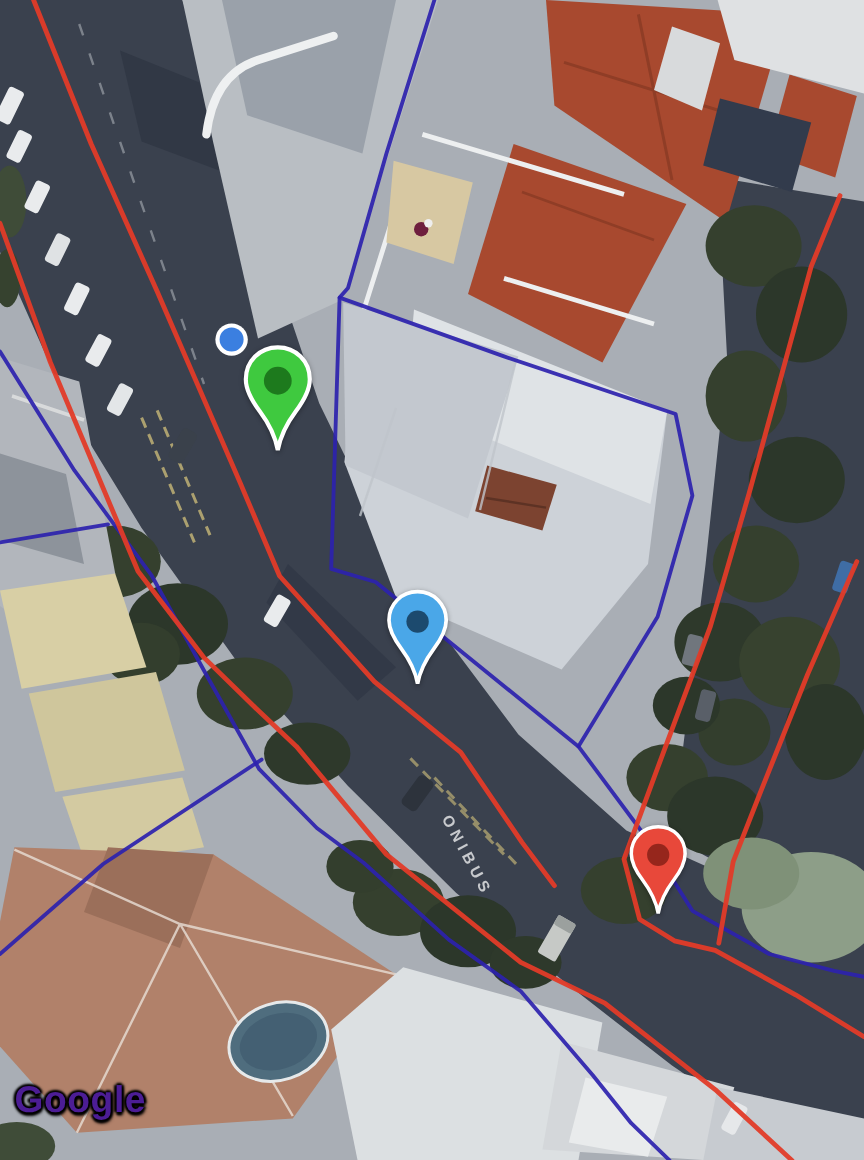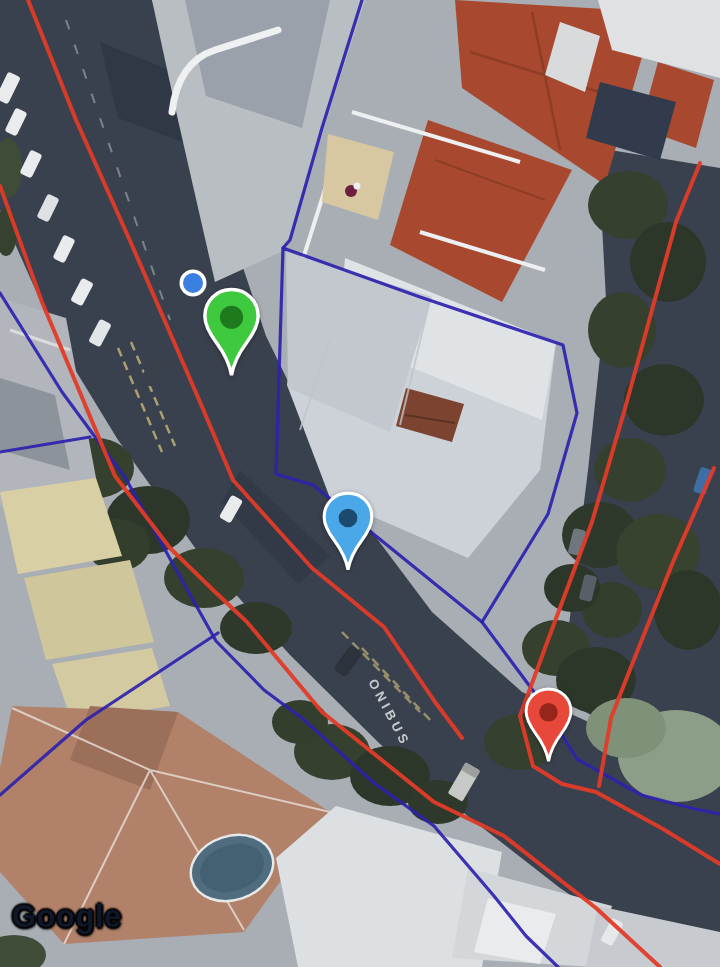--- a/index.html
+++ b/index.html
@@ -12,21 +12,21 @@
   .navy-line{fill:none;stroke-width:3.2;stroke-linecap:round;stroke-linejoin:round;opacity:.92;}
   .navy-fill{fill:none;}
   .pin{position:absolute;z-index:6;transform:translate(-50%,-100%);}
   .pin svg{position:static;display:block;filter:drop-shadow(0 1px 2px rgba(0,0,0,.35));}
   [data-name="marker-green"] svg{width:63px;height:95px;}
   [data-name="marker-blue"]  svg{width:56px;height:85px;}
   [data-name="marker-red"]   svg{width:53px;height:80px;}
   .loc-dot{position:absolute;z-index:5;transform:translate(-50%,-50%);}
   .loc-dot svg{position:static;display:block;width:30px;height:30px;}
   #google-logo{position:absolute;z-index:9;left:12px;top:899px;
-     font-size:31px;font-weight:bold;letter-spacing:.5px;color:#0f172a;
+     font-size:31px;font-weight:bold;letter-spacing:.5px;color:#4c1d95;
      text-shadow:0 0 3px #000,-2px 0 2px #000,2px 0 2px #000,0 -2px 2px #000,0 2px 2px #000,1px 2px 3px rgba(0,0,0,.9);}
   .road-text{font-family:"Liberation Sans",sans-serif;font-weight:bold;}
 </style>
 </head>
 <body>
 
 <div id="map" data-name="satellite-map">
 
   <svg id="scenery" width="720" height="967" viewBox="0 0 720 967" data-name="satellite-imagery">
 

